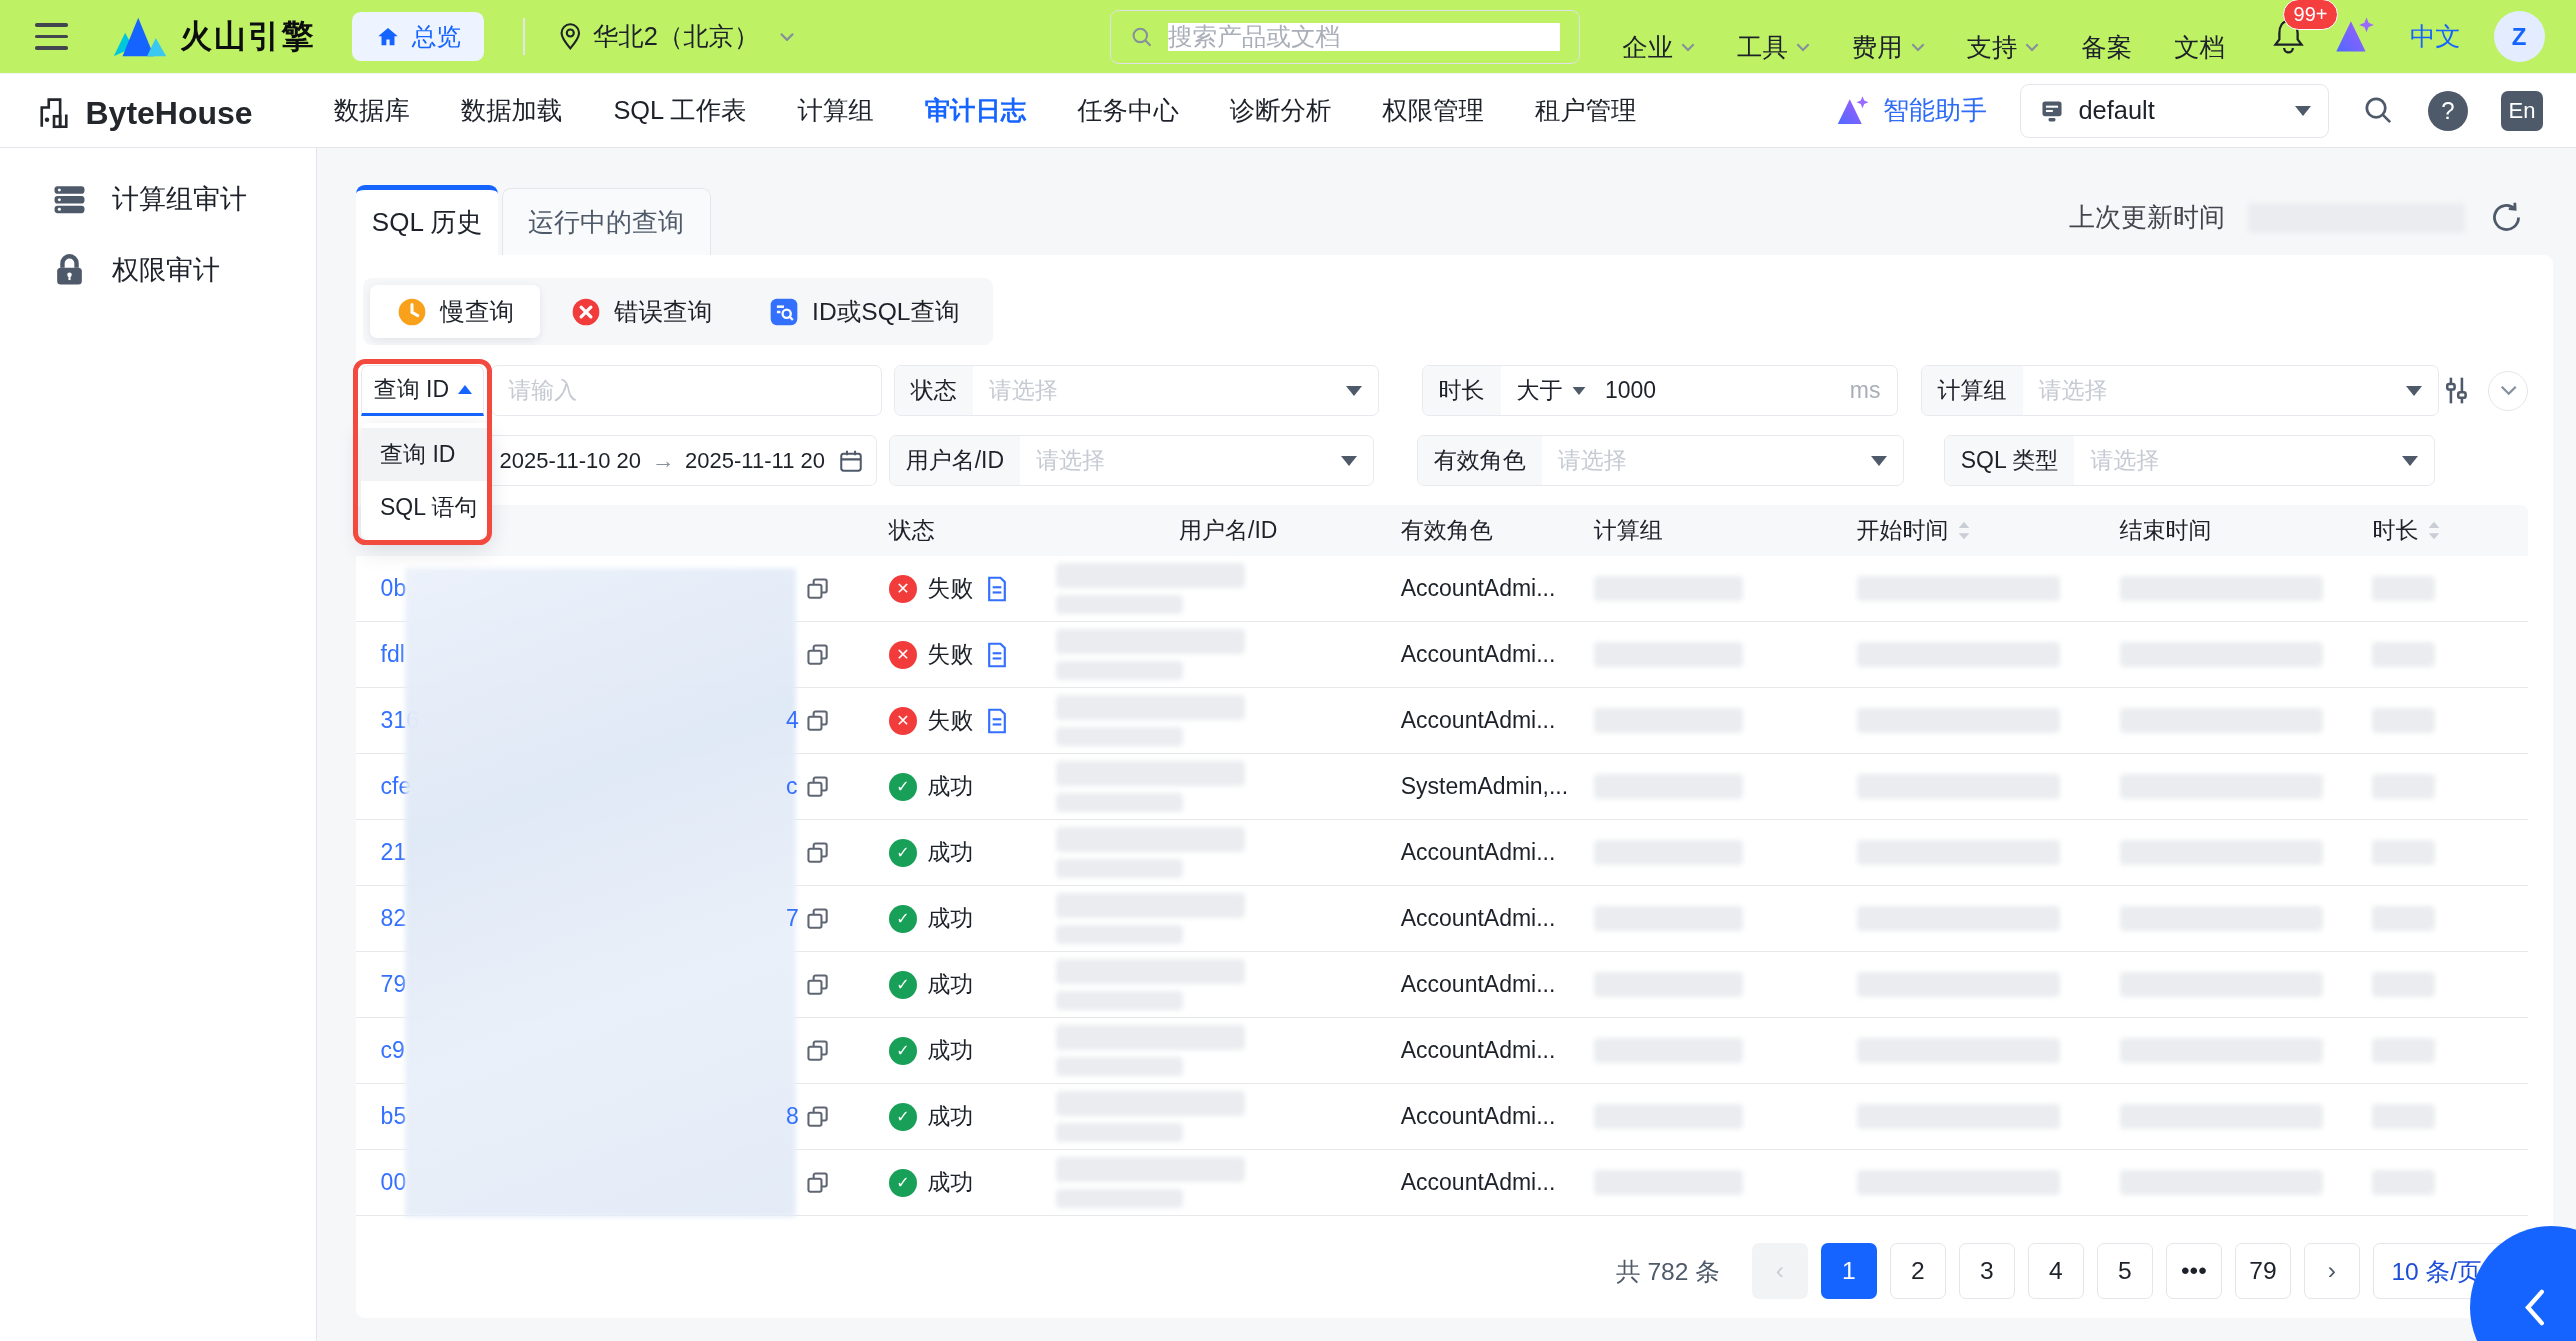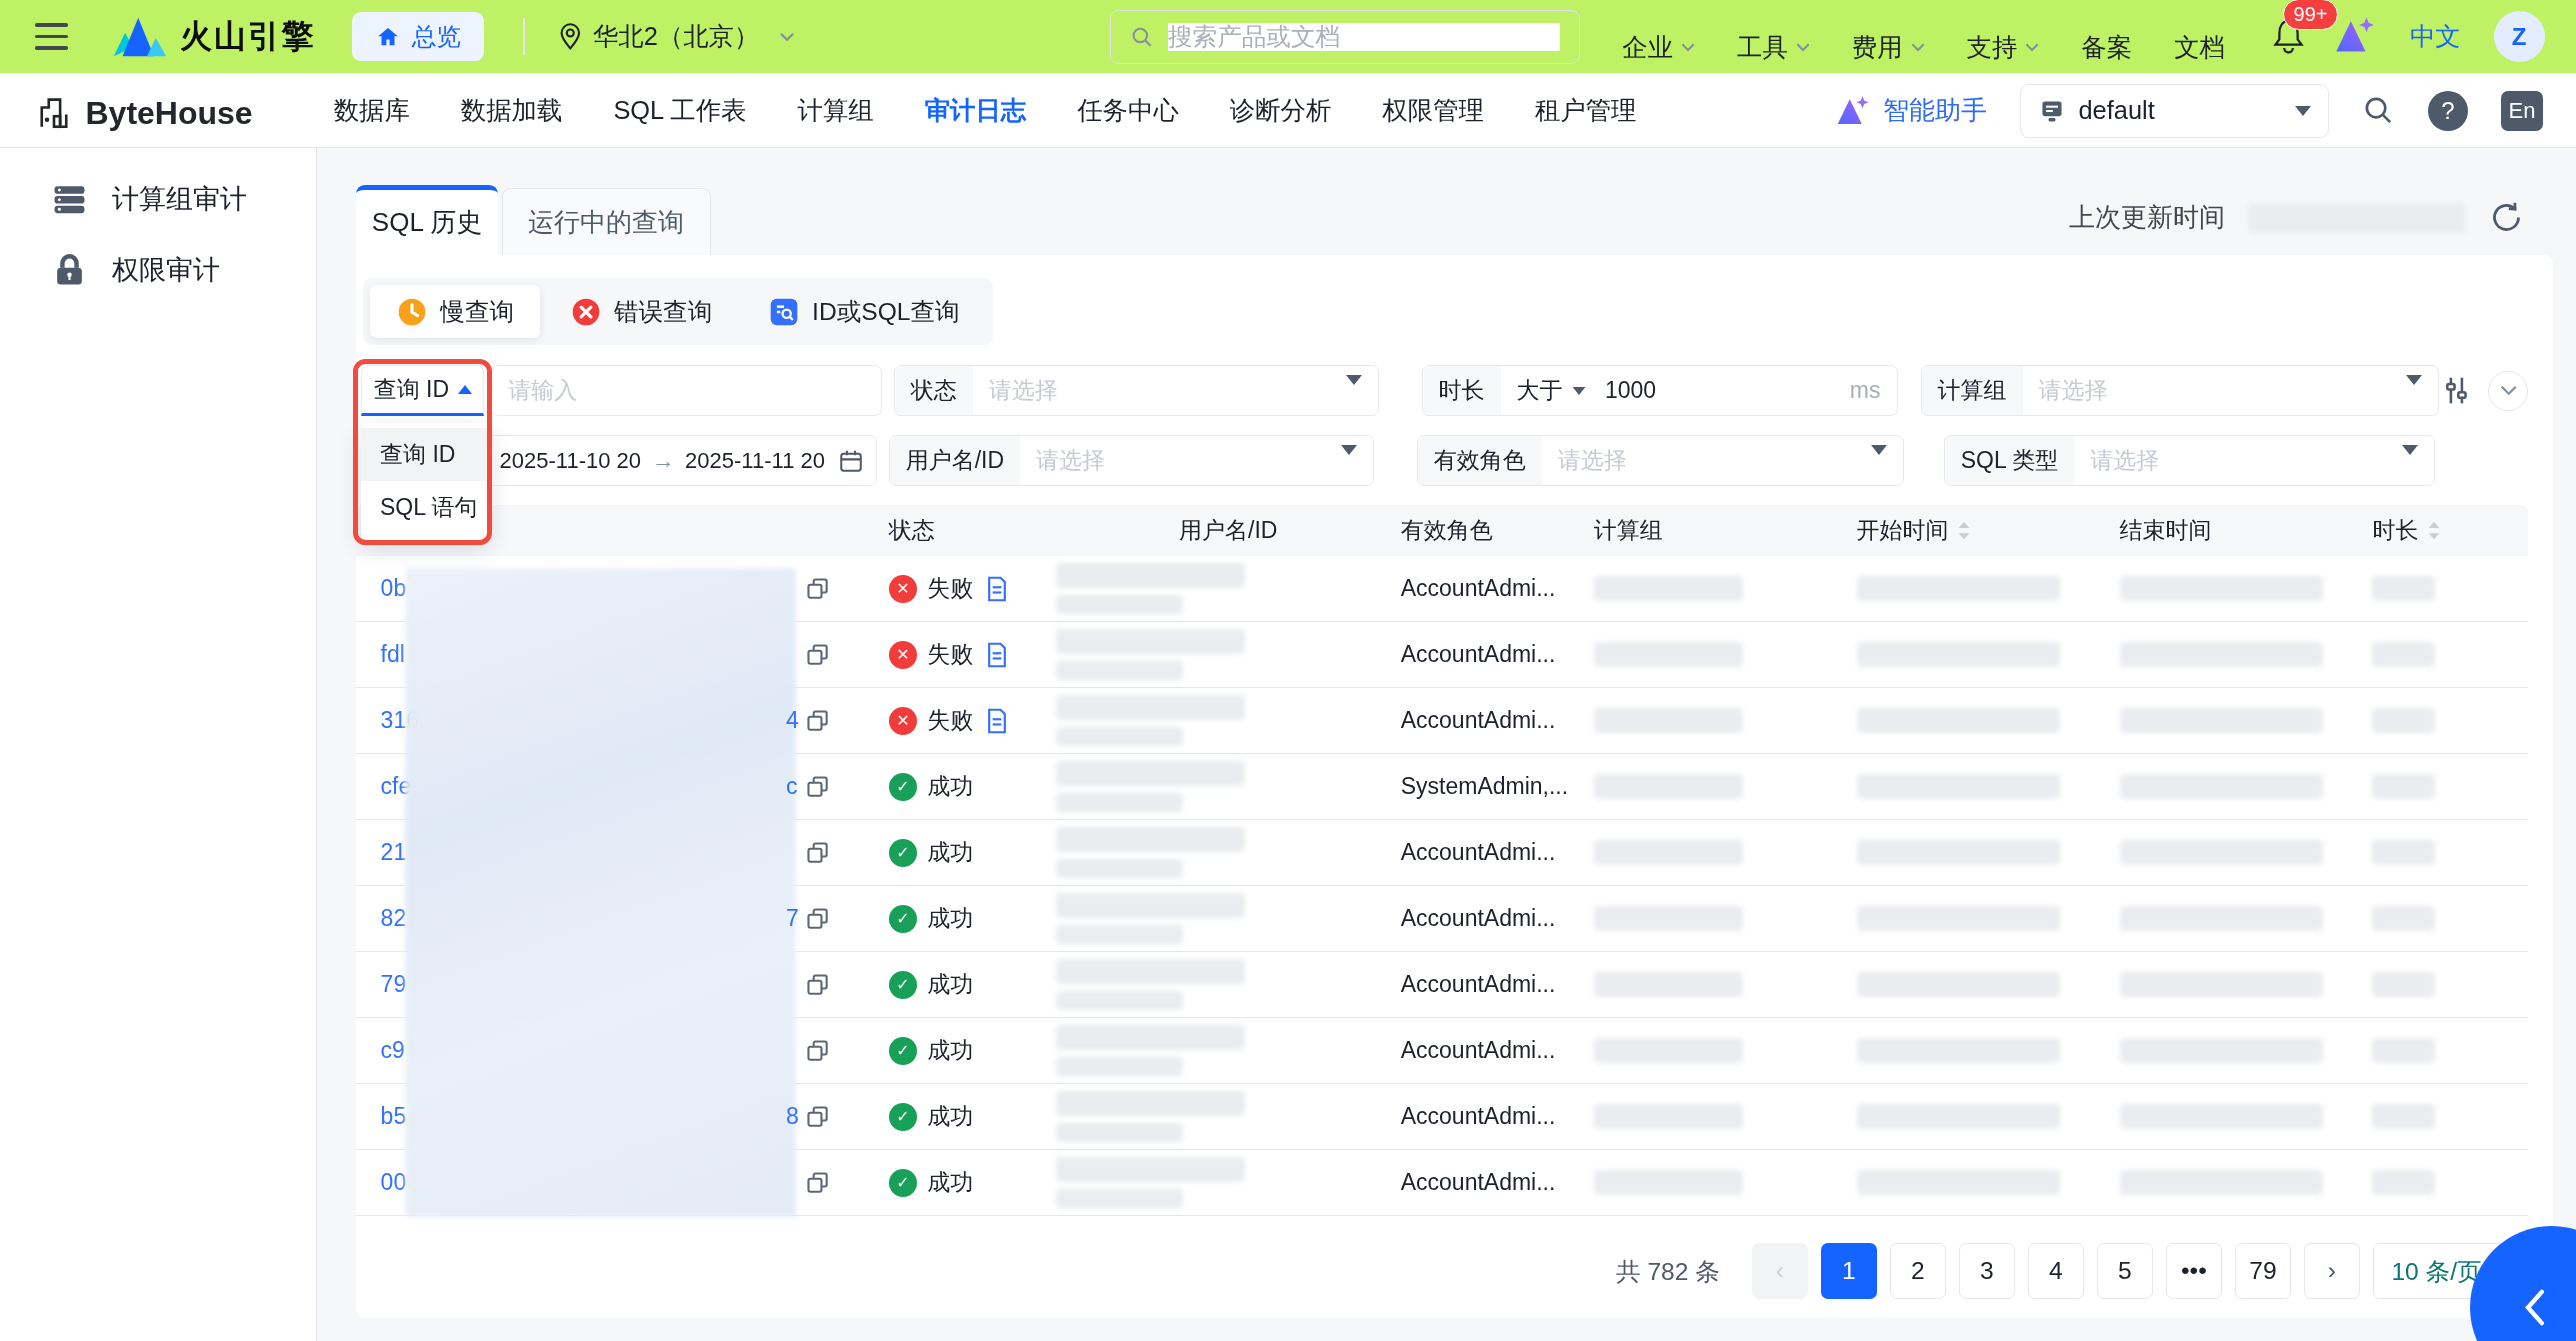--- a/index.html
+++ b/index.html
@@ -63,21 +63,21 @@
 .chips-wrap { position:absolute; left:7px; top:23px; display:flex; background:#F6F7F9; border-radius:8.8px; padding:7px; gap:3.5px; }
 .chip { display:flex; align-items:center; gap:12.3px; height:53px; padding:0 26px; border-radius:7px; font-size:24.6px; color:#1D2129; cursor:pointer; }
 .chip.active { background:#fff; box-shadow:0 2.6px 8.8px rgba(20,30,60,.08); }
 
 
 .frow { position:absolute; left:5.3px; right:24.6px; display:flex; align-items:center; }
 .frow1 { top:110px; }
 .frow2 { top:180px; }
 .fgroup { display:flex; align-items:center; height:51px; border:0.9px solid #E7E9EE; border-radius:7px; overflow:hidden; background:#fff; }
 .flabel { background:#F7F8FA; height:100%; display:flex; align-items:center; padding:0 16px; font-size:23px; color:#1D2129; white-space:nowrap; }
-.fvalue { flex:1; display:flex; align-items:flex-start; padding:0 16px; font-size:23px; gap:8.8px; }
+.fvalue { flex:1; display:flex; align-items:center; padding:0 16px; font-size:23px; gap:8.8px; }
 .placeholder { color:#C6CAD2; }
 .funit { color:#A9AEB8; font-size:23px; padding-right:16px; }
 .qid-trigger { width:123px; height:51px; background:#fff; border:0.9px solid #E7E9EE; border-bottom:3.5px solid #1664FF; border-radius:7px 7px 0 0; display:flex; align-items:center; justify-content:center; gap:8.8px; font-size:23px; cursor:pointer; }
 .caret-up-blue { width:0; height:0; border-left:7px solid transparent; border-right:7px solid transparent; border-bottom:9.6px solid #1664FF; }
 .finput { border:0.9px solid #E7E9EE; border-radius:7px; height:51px; font-size:23px; padding:0 16px; outline:none; color:#1D2129; font-family:inherit; background:#fff; }
 .finput::placeholder { color:#C6CAD2; }
 .op-seg { display:flex; align-items:center; gap:8.8px; padding:0 12.3px 0 16px; font-size:23px; height:100%; cursor:pointer; }
 .num-val { font-size:23px; color:#1D2129; padding-left:5.3px; flex:1; }
 .daterange { display:flex; align-items:center; height:51px; border:0.9px solid #E7E9EE; border-radius:7px; background:#fff; font-size:22px; padding:0 12.3px; gap:7px; white-space:nowrap; overflow:hidden; }
 .dr-arrow { color:#86909C; font-size:23px; padding:0 3.5px; }
@@ -114,21 +114,21 @@
 .doc-ic { cursor:pointer; }
 .blur-overlay { position:absolute; left:405px; top:568px; width:391px; height:649px; z-index:5; border-radius:3.5px; background:linear-gradient(160deg,#ECF1FA 0%,#E0E9F6 35%,#EAF0F9 65%,#E3EBF7 100%); filter:blur(2.6px); opacity:.97; }
 
 
 .pager { position:absolute; right:24.6px; top:988px; display:flex; align-items:center; gap:13px; }
 .pg-total { font-size:24.6px; color:#4E5969; margin-right:19px; }
 .pg-btn { min-width:56px; height:56px; border:0.9px solid #E5E6EB; border-radius:7px; display:flex; align-items:center; justify-content:center; font-size:24.6px; background:#fff; color:#1D2129; cursor:pointer; padding:0 8.8px; }
 .pg-btn.prev { background:#F2F3F5; border:none; color:#C9CDD4; }
 .pg-btn.active { background:#1664FF; border:none; color:#fff; }
 .pg-btn.arrow { color:#4E5969; }
-.pg-size { gap:12.3px; padding:0 17.5px; color:#0f766e; }
+.pg-size { gap:12.3px; padding:0 17.5px; color:#1d4ed8; }
 
 .float-btn { position:absolute; left:2470px; top:1226px; width:163px; height:163px; border-radius:50%; background:#1664FF; z-index:60; display:flex; align-items:center; cursor:pointer; }
 .float-btn svg { margin-left:51px; }
 </style>
 </head>
 <body>
 
 <svg width="0" height="0" style="position:absolute">
     <defs>
 <linearGradient id="aigrad" x1="0" y1="1" x2="1" y2="0">

